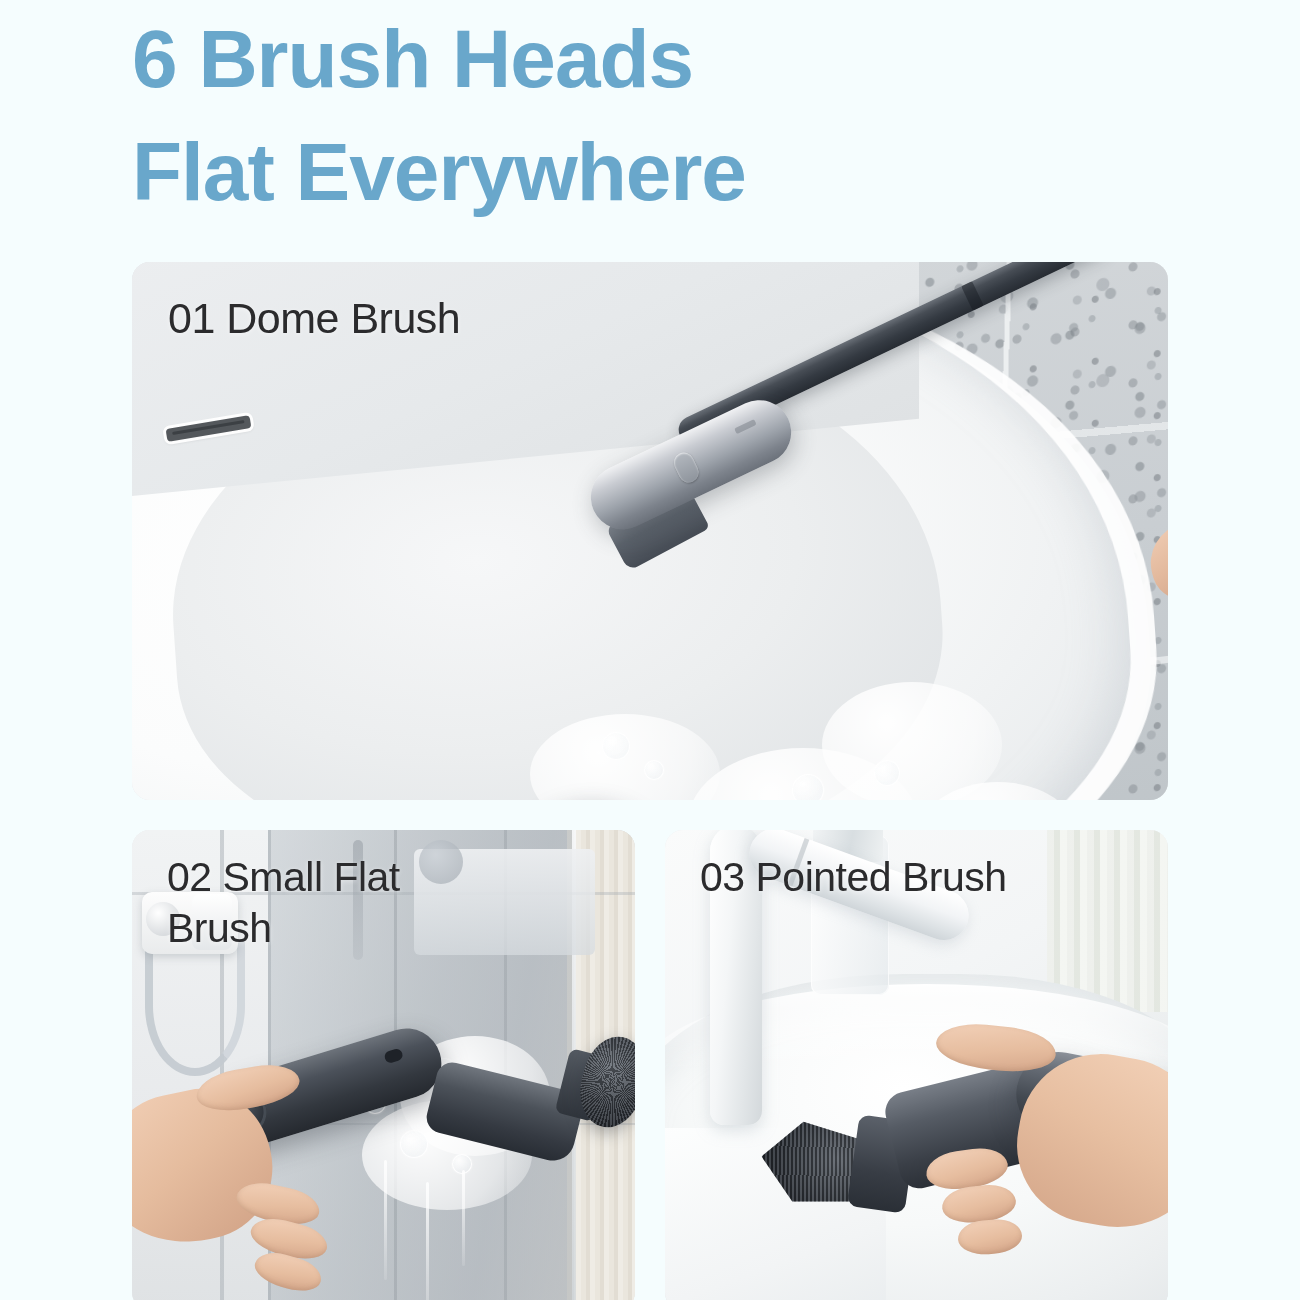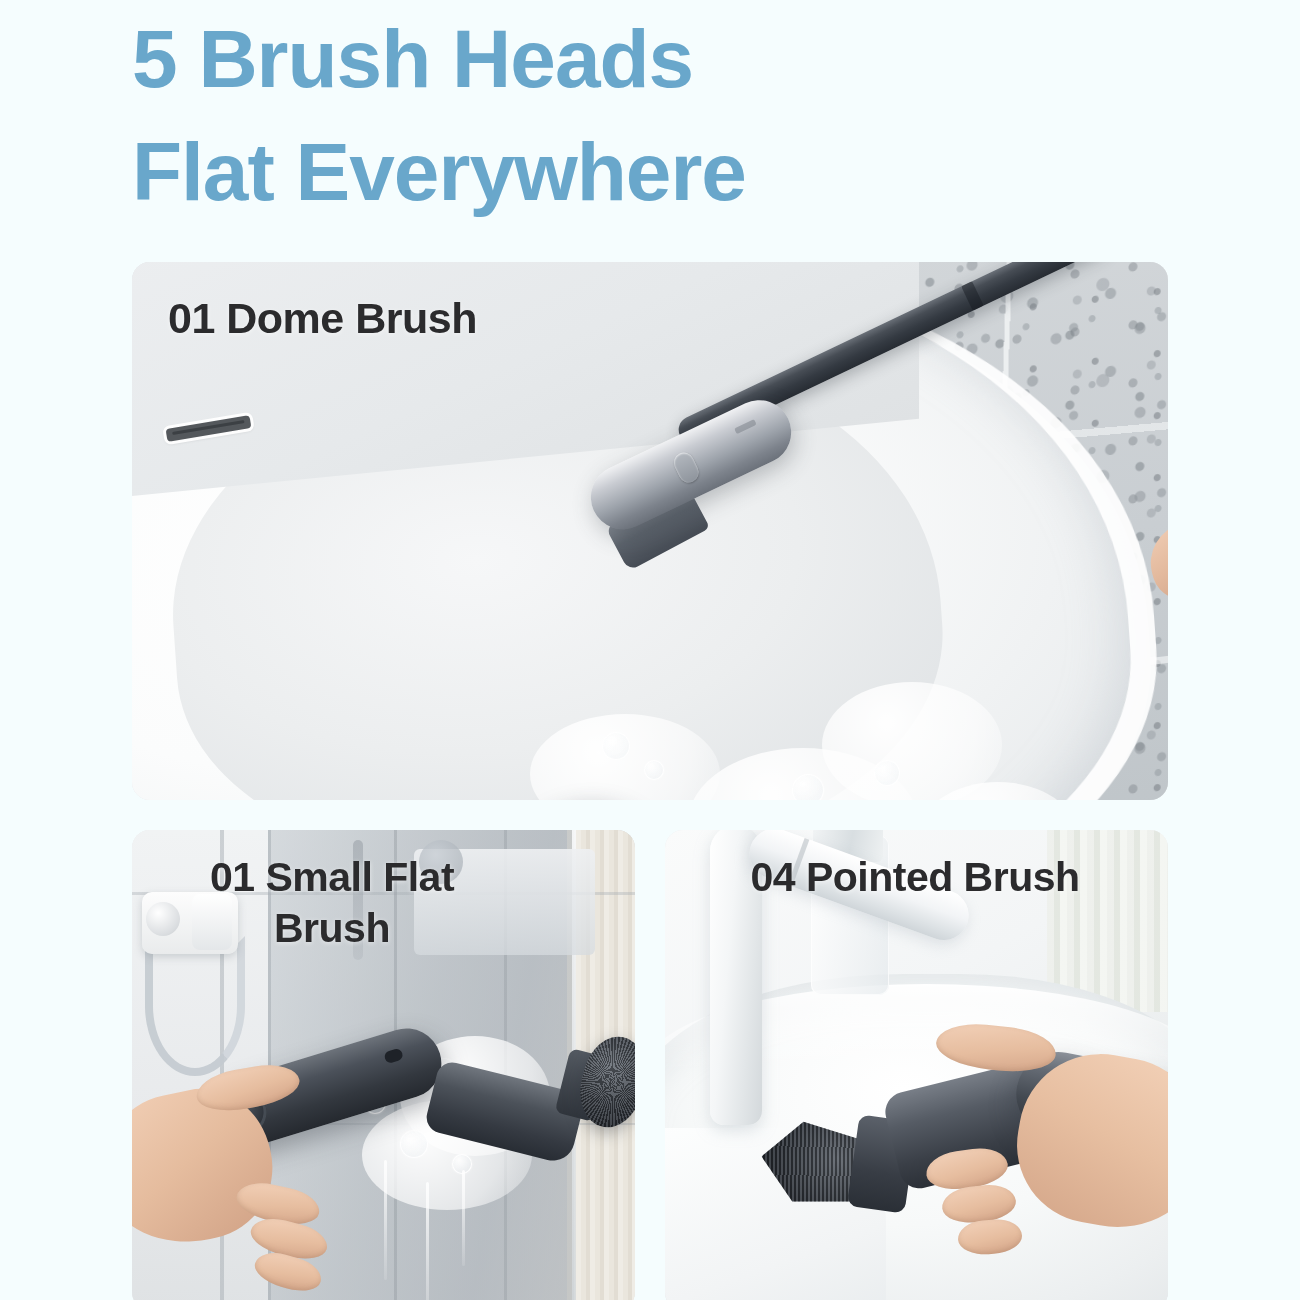--- a/index.html
+++ b/index.html
@@ -39,24 +39,23 @@
     background: #e9ecee;
   }
   .card-1 { left: 132px; top: 262px;  width: 1036px; height: 538px; }
   .card-2 { left: 132px; top: 830px;  width: 503px;  height: 480px; }
   .card-3 { left: 665px; top: 830px;  width: 503px;  height: 480px; }
 
   .card-label {
     position: absolute;
     z-index: 40;
     color: #2b2b2d;
-    font-weight: bold;
+    font-weight: normal;
     letter-spacing: -0.5px;
     text-shadow: 0 1px 5px rgba(255,255,255,0.55);
-    text-align: center;
   }
   .label-1 { left: 36px; top: 32px; font-size: 43px; line-height: 1.16; }
   .label-2 { left: 35px; top: 22px; font-size: 41px; line-height: 1.25; width: 330px; }
   .label-3 { left: 35px; top: 22px; font-size: 41px; line-height: 1.25; width: 430px; }
 
   .scene { position: absolute; inset: 0; overflow: hidden; }
 
   
   .c1-bg {
     position: absolute; inset: 0;
@@ -497,21 +496,21 @@
   .c3-f2 { right: 152px; top: 356px; width: 74px; height: 36px; transform: rotate(-6deg); z-index: 31; }
   .c3-f3 { right: 146px; top: 390px; width: 64px; height: 34px; transform: rotate(-4deg); z-index: 31; }
   .c3-thumb {
     right: 112px; top: 196px; width: 120px; height: 44px; transform: rotate(6deg); z-index: 32;
   }
 </style>
 </head>
 <body>
 
 <div class="headline">
-  <span class="hl-line">5 Brush Heads</span>
+  <span class="hl-line">6 Brush Heads</span>
   <span class="hl-line">Flat Everywhere</span>
 </div>
 
 <div class="card card-1">
   <div class="scene">
     <div class="c1-bg"></div>
     <div class="c1-floor">
       <div class="c1-floor-grout"></div>
     </div>
     <div class="c1-tub"></div>
@@ -590,21 +589,21 @@
     <div class="c2-collar"></div>
     <div class="c2-flat-brush"></div>
 
     <div class="c2-palm"></div>
     <div class="finger c2-thumb"></div>
     <div class="finger c2-f1"></div>
     <div class="finger c2-f2"></div>
     <div class="finger c2-f3"></div>
   </div>
 
-  <div class="card-label label-2">01 Small Flat Brush</div>
+  <div class="card-label label-2">02 Small Flat Brush</div>
 </div>
 
 <div class="card card-3">
   <div class="scene">
     <div class="c3-bg"></div>
     <div class="c3-blinds"></div>
     <div class="c3-basin"></div>
     <div class="c3-basin-rim"></div>
     <div class="c3-counter"></div>
     <div class="c3-bottle"></div>
@@ -622,14 +621,14 @@
       <div class="c3-handle3-btn"></div>
     </div>
 
     <div class="c3-palm"></div>
     <div class="finger c3-thumb"></div>
     <div class="finger c3-f1"></div>
     <div class="finger c3-f2"></div>
     <div class="finger c3-f3"></div>
   </div>
 
-  <div class="card-label label-3">04 Pointed Brush</div>
+  <div class="card-label label-3">03 Pointed Brush</div>
 </div>
 
 </body></html>

